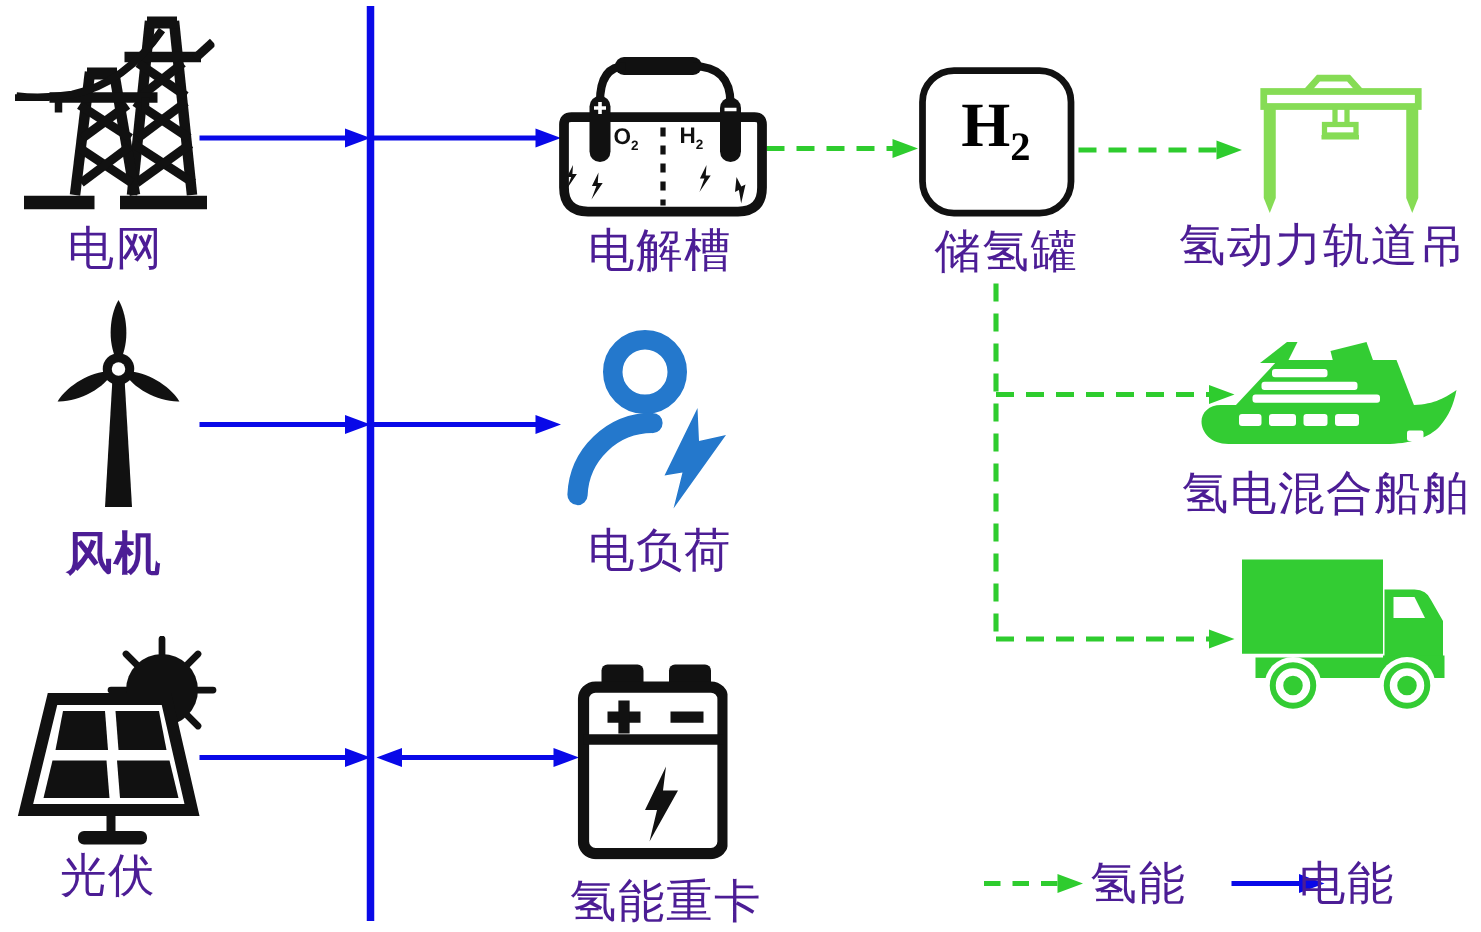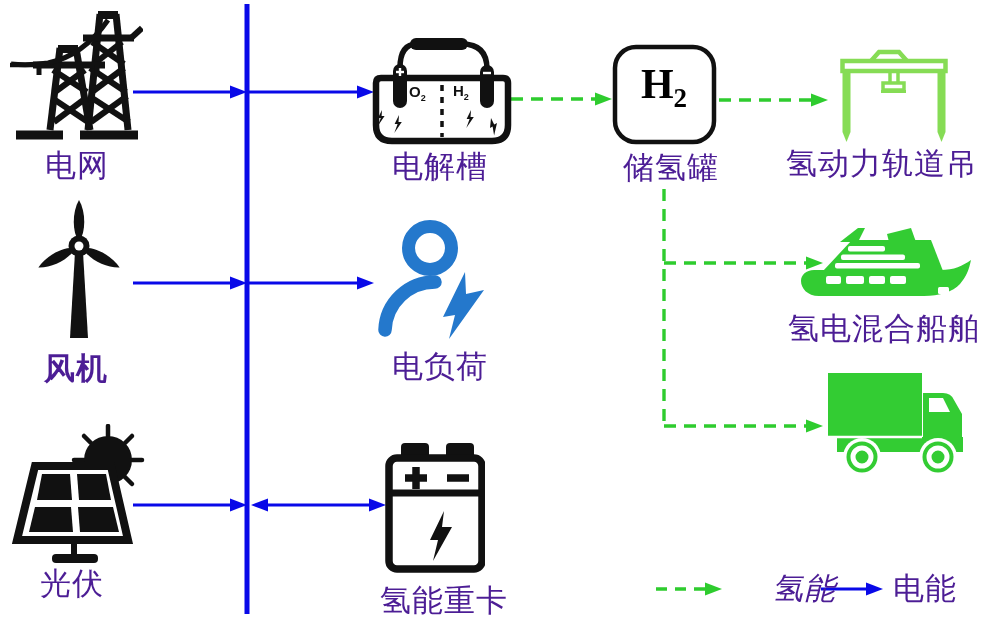--- a/index.html
+++ b/index.html
@@ -256,16 +256,16 @@
   <div class="lbl" style="left:77px;top:150px;">电网</div>
   <div class="lbl" style="left:76px;top:353px;font-weight:bold;">风机</div>
   <div class="lbl" style="left:72px;top:568px;">光伏</div>
   <div class="lbl" style="left:440px;top:151px;">电解槽</div>
   <div class="lbl" style="left:882px;top:148px;">氢动力轨道吊</div>
   <div class="lbl" style="left:671px;top:152px;">储氢罐</div>
   <div class="lbl" style="left:884px;top:313px;">氢电混合船舶</div>
   <div class="lbl" style="left:440px;top:351px;">电负荷</div>
   <div class="lbl" style="left:444px;top:585px;">氢能重卡</div>
 
-  <div class="lbl" style="left:804px;top:573px;font-style:italic;">氢能</div>
-  <div class="lbl" style="left:925px;top:573px;">电能</div>
+  <div class="lbl" style="left:759px;top:573px;">氢能</div>
+  <div class="lbl" style="left:898px;top:573px;">电能</div>
 
 </div>
 
 </body></html>

